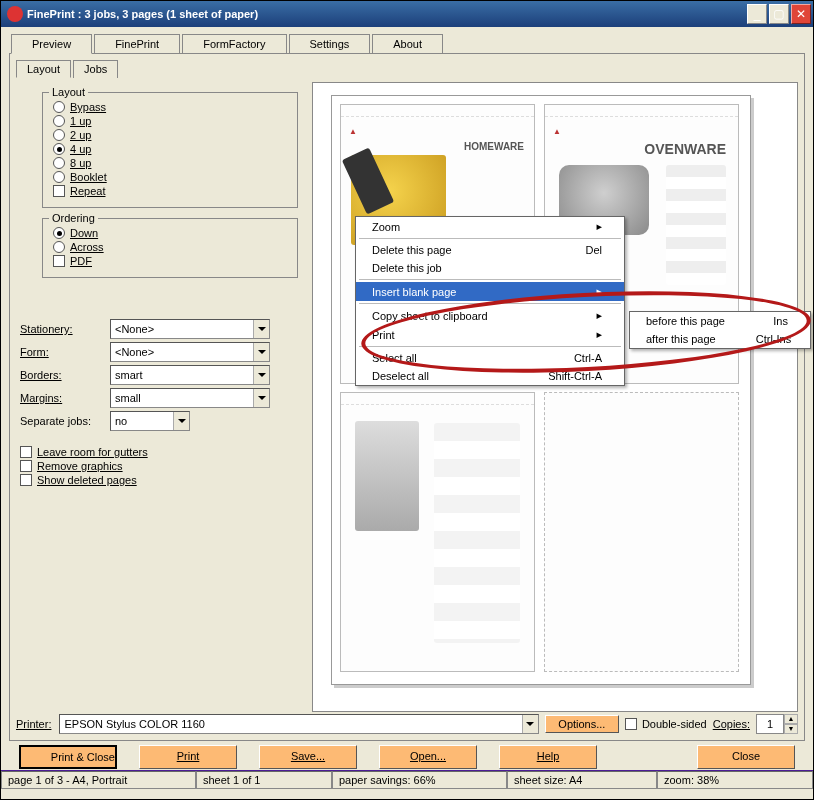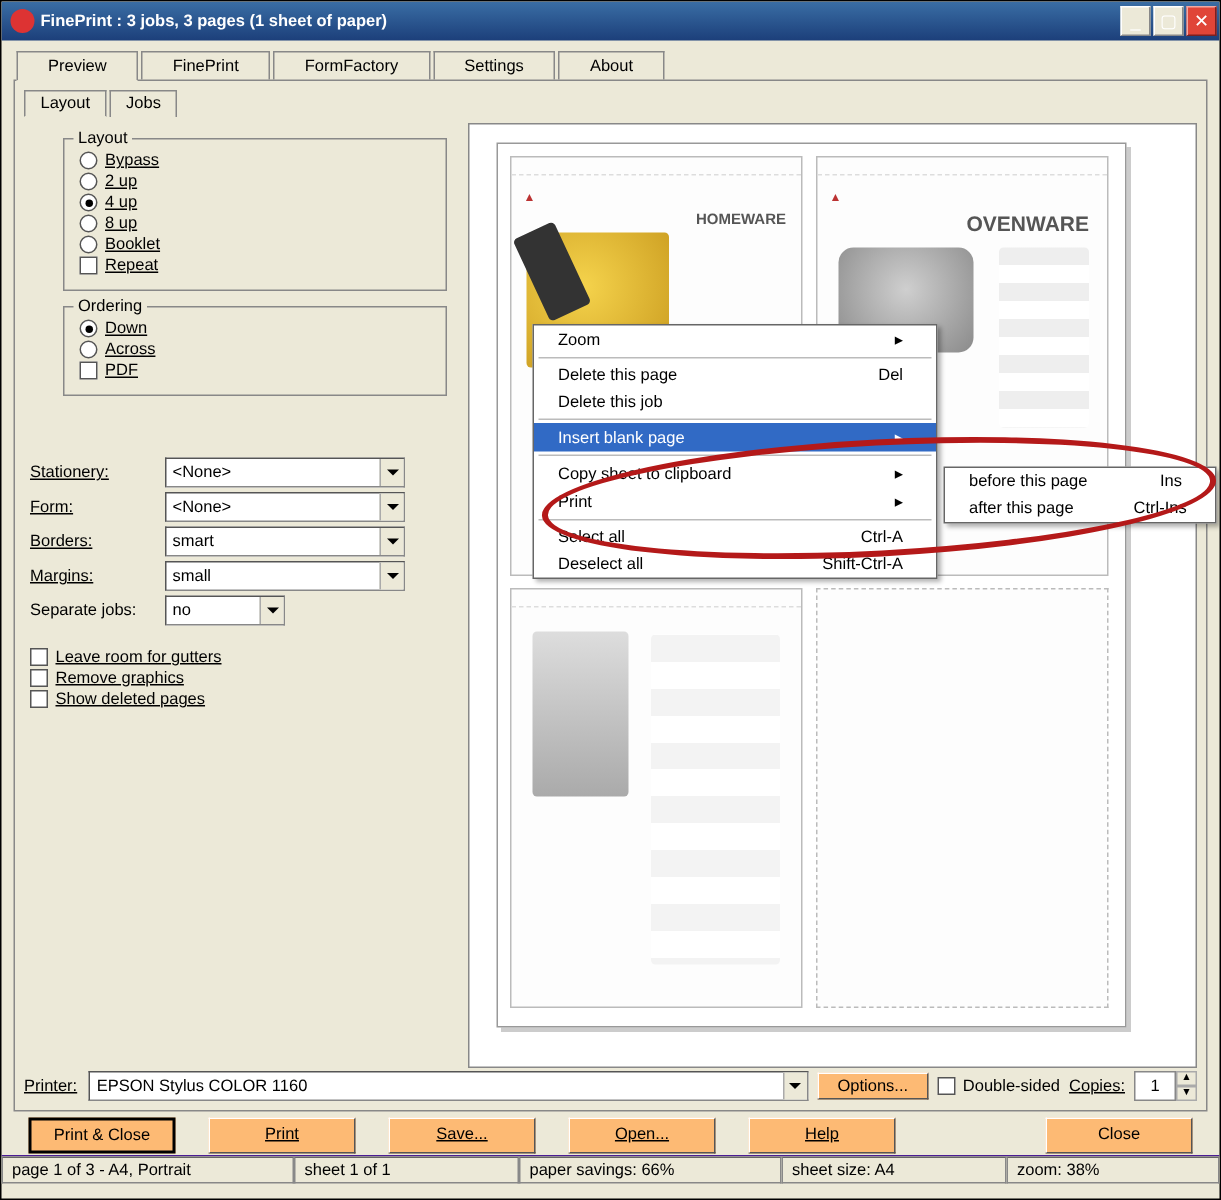--- a/index.html
+++ b/index.html
@@ -43,21 +43,21 @@
   .preview{ border:1px solid #888; background:#fff; height:100%; position:relative; overflow:hidden;}
   .sheet{ position:absolute; left:18px; top:12px; width:420px; height:590px; background:#fff; border:1px solid #999; box-shadow:3px 3px 0 #ccc;}
   .thumb{ position:absolute; border:1px solid #bbb; background:#fdfdfd;}
   .thumb .hdr{ height:12px; border-bottom:1px dashed #ddd;}
   .thumb .blob{ position:absolute; border-radius:3px;}
   
   .bottomrow{ position:absolute; left:6px; right:6px; bottom:6px; display:flex; align-items:center; gap:6px;}
   .printer-label{ padding-right:2px;}
   .printer-select{ flex:1;}
   .btn{ background:#fdba74; border:1px solid #fff; border-right-color:#555; border-bottom-color:#555; padding:2px 0; min-width:86px; text-align:center;}
-  .btn.focus{ border:2px solid #000; padding:1px 0;}
+  .btn.focus{ border:2px solid #000; padding:1px 0;text-align:right;}
   .spin{ display:flex; align-items:center;}
   .spin .num{ width:28px; background:#fff; border:1px solid #888; height:20px; text-align:center; line-height:18px;}
   .spin .arrows{ display:flex; flex-direction:column;}
   .spin .arrows div{ width:14px; height:10px; background:#ece9d8; border:1px solid #aaa; font-size:7px; text-align:center; line-height:7px;}
   
   .actionrow{ margin:2px 8px 0 8px; display:flex; gap:22px; padding:0 10px;}
   .actionrow .btn{ min-width:98px; padding:4px 0;}
   
   .status{ margin:1px 0 0 0; display:flex; border-top:1px solid #4c1d95;}
   .status .cell{ border:1px solid #888; border-top-color:#666; padding:2px 6px; background:#ece9d8;}
@@ -100,20 +100,24 @@
     </div>
 
     <div class="columns">
 
       <div class="leftcol">
         <div class="groupbox">
           <span class="legend">Layout</span>
           <div class="radio">
               <span class="radio-dot"></span>
               <span class="underline">Bypass</span>
+            </div>
+          <div class="radio">
+              <span class="radio-dot"></span>
+              <span class="underline">1 up</span>
             </div>
           <div class="radio">
               <span class="radio-dot"></span>
               <span class="underline">2 up</span>
             </div>
           <div class="radio">
               <span class="radio-dot sel"></span>
               <span class="underline">4 up</span>
             </div>
           <div class="radio">
@@ -255,21 +259,21 @@
     <div class="btn"><span class="underline">Print</span></div>
     <div class="btn"><span class="underline">Save...</span></div>
     <div class="btn"><span class="underline">Open...</span></div>
     <div class="btn"><span class="underline">Help</span></div>
     <div style="flex:1"></div>
     <div class="btn">Close</div>
   </div>
 
   <div class="status">
     <div class="cell" style="width:195px">page 1 of 3 - A4, Portrait</div>
-    <div class="cell" style="width:150px">sheet 1 of 1</div>
+    <div class="cell" style="width:136px">sheet 1 of 1</div>
     <div class="cell" style="width:175px">paper savings: 66%</div>
     <div class="cell" style="width:150px">sheet size: A4</div>
     <div class="cell" style="flex:1">zoom: 38%</div>
   </div>
 
   <div class="ctxmenu" style="left:354px; top:215px; width:270px;">
     <div class="ctxitem">
         <span>Zoom</span>
         <span class="sub">▸</span>
       </div>

